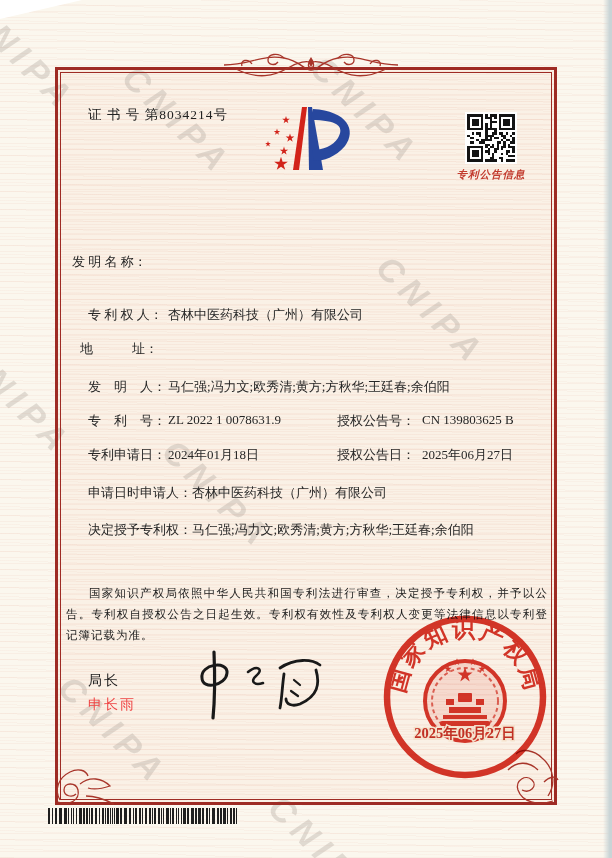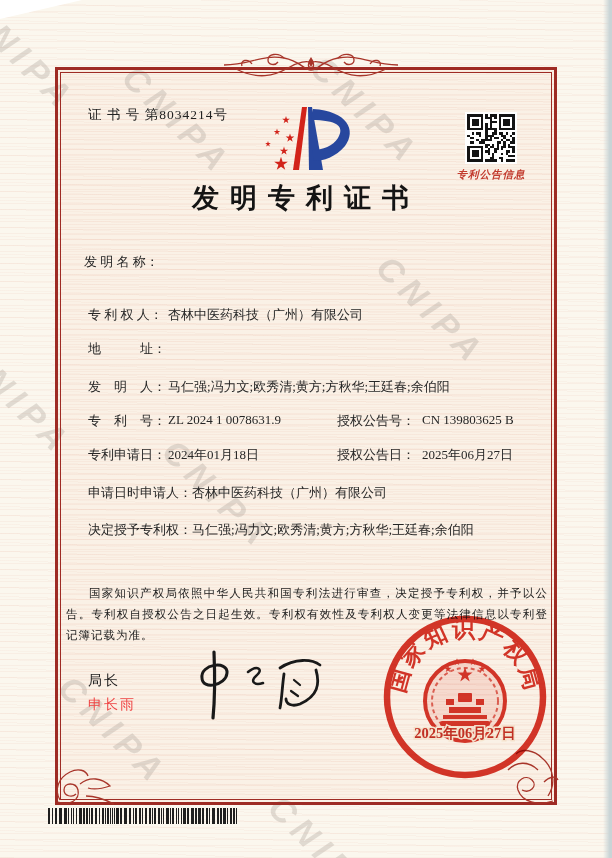--- a/index.html
+++ b/index.html
@@ -129,21 +129,20 @@
     <g fill="#d2231a">
       <use href="#star" transform="translate(33,16) scale(0.40)"></use>
       <use href="#star" transform="translate(24,28) scale(0.34)"></use>
       <use href="#star" transform="translate(37,34) scale(0.46)"></use>
       <use href="#star" transform="translate(15,40) scale(0.30)"></use>
       <use href="#star" transform="translate(31,47) scale(0.44)"></use>
       <use href="#star" transform="translate(28,60) scale(0.72)"></use>
     </g>
   </svg>
 
-  <div class="abs title">发明专利证书</div>
 
   <div class="abs qr-box"><svg width="52" height="52" viewBox="-1 -1 23 23" shape-rendering="crispEdges">
         <rect x="-1" y="-1" width="23" height="23" fill="#ffffff"></rect>
         <rect x="0" y="0" width="7" height="7" fill="#141414"></rect>
         <rect x="1" y="1" width="5" height="5" fill="#fff"></rect>
         <rect x="2" y="2" width="3" height="3" fill="#141414"></rect>
         <rect x="14" y="0" width="7" height="7" fill="#141414"></rect>
         <rect x="15" y="1" width="5" height="5" fill="#fff"></rect>
         <rect x="16" y="2" width="3" height="3" fill="#141414"></rect>
         <rect x="0" y="14" width="7" height="7" fill="#141414"></rect>
@@ -263,32 +262,32 @@
         <rect x="11" y="20" width="1" height="1" fill="#141414"></rect>
         <rect x="12" y="20" width="1" height="1" fill="#141414"></rect>
         <rect x="15" y="20" width="1" height="1" fill="#141414"></rect>
         <rect x="17" y="20" width="1" height="1" fill="#141414"></rect>
         <rect x="18" y="20" width="1" height="1" fill="#141414"></rect>
         <rect x="19" y="20" width="1" height="1" fill="#141414"></rect>
         <rect x="20" y="20" width="1" height="1" fill="#141414"></rect>
       </svg></div>
   <div class="abs qr-caption">专利公告信息</div>
 
-  <span class="abs flabel" style="left:84px;top:253px">发 明 名 称：</span>
+  <span class="abs flabel" style="left:72px;top:253px">发 明 名 称：</span>
 
   <span class="abs flabel" style="left:88px;top:306px">专 利 权 人：</span>
   <span class="abs fvalue" style="left:168px;top:306px">杏林中医药科技（广州）有限公司</span>
 
-  <span class="abs flabel" style="left:88px;top:340px">地　　　址：</span>
+  <span class="abs flabel" style="left:80px;top:340px">地　　　址：</span>
 
   <span class="abs flabel" style="left:88px;top:378px">发　明　人：</span>
   <span class="abs fvalue" style="left:168px;top:378px">马仁强;冯力文;欧秀清;黄方;方秋华;王廷春;余伯阳</span>
 
   <span class="abs flabel" style="left:88px;top:412px">专　利　号：</span>
-  <span class="abs fvalue" style="left:168px;top:412px">ZL 2024 1 0078631.9</span>
+  <span class="abs fvalue" style="left:168px;top:412px">ZL 2022 1 0078631.9</span>
   <span class="abs flabel" style="left:337px;top:412px">授权公告号：</span>
   <span class="abs fvalue" style="left:422px;top:412px">CN 139803625 B</span>
 
   <span class="abs flabel" style="left:88px;top:446px">专利申请日：</span>
   <span class="abs fvalue" style="left:168px;top:446px">2024年01月18日</span>
   <span class="abs flabel" style="left:337px;top:446px">授权公告日：</span>
   <span class="abs fvalue" style="left:422px;top:446px">2025年06月27日</span>
 
   <span class="abs flabel" style="left:88px;top:484px">申请日时申请人：</span>
   <span class="abs fvalue" style="left:192px;top:484px">杏林中医药科技（广州）有限公司</span>

